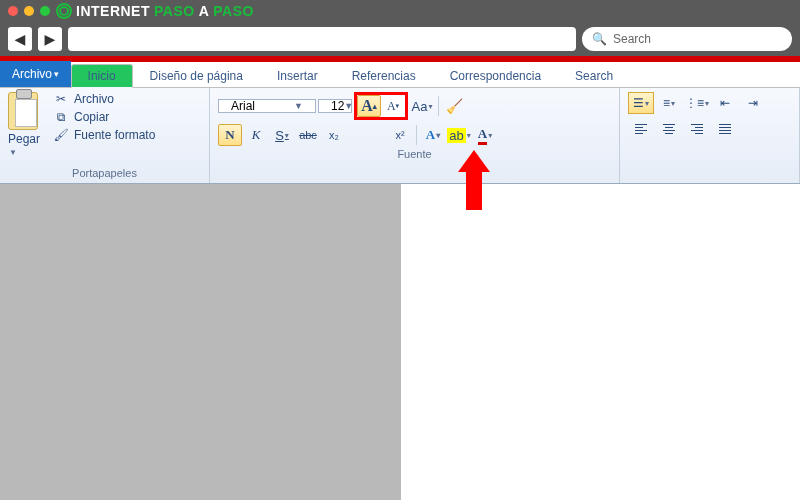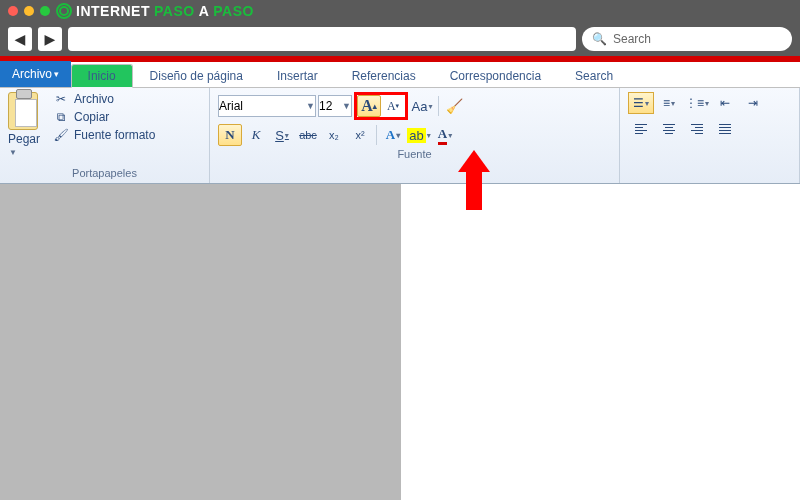--- a/index.html
+++ b/index.html
@@ -44,34 +44,34 @@
   .paste-icon { width:30px; height:38px; background:#f7e29a; border:1px solid #c9a94a; border-radius:3px; position:relative; }
   .paste-icon::before { content:""; position:absolute; top:-4px; left:7px; width:14px; height:8px; background:#ccc; border:1px solid #888; border-radius:2px; }
   .paste-icon::after { content:""; position:absolute; top:6px; left:6px; width:20px; height:26px; background:#fff; border:1px solid #bbb; }
   .mini-list { display:flex; flex-direction:column; gap:4px; font-size:12px; color:#2a4a7a; }
   .mini-item { display:flex; align-items:center; gap:6px; }
   .mini-icon { width:14px; height:14px; display:inline-flex; align-items:center; justify-content:center; }
 
   
   .font-group-body { display:flex; flex-direction:column; gap:4px; }
   .font-row { display:flex; align-items:center; gap:2px; }
-  .combo { background:#fff; border:1px solid #a6b5c9; height:22px; display:flex; align-items:center; padding:0 0; font-size:12px; }
+  .combo { background:#fff; border:1px solid #a6b5c9; height:14px; display:flex; align-items:center; padding:0 12px; font-size:12px; }
   .combo.font-name { width:98px; }
   .combo.font-size { width:34px; }
   .combo .dd { margin-left:auto; color:#5a6f8f; font-size:9px; }
   .btn { width:24px; height:22px; border:1px solid transparent; display:flex; align-items:center; justify-content:center; font-size:13px; color:#2a4a7a; background:transparent; border-radius:2px; }
   .btn.framed { border:1px solid #d8a93a; background:linear-gradient(#fff4cc,#ffe08a); }
   .highlighted-pair { border:3px solid #ff0000; padding:0; display:flex; height:28px; align-items:center; background:#fff; }
   .highlighted-pair .btn { height:22px; }
   .bold-n { font-family: "Times New Roman", serif; font-weight:bold; }
   .italic-k { font-style:italic; font-family:"Times New Roman",serif; }
   .underline-s { text-decoration:underline; }
   .strike { text-decoration:line-through; color:#2a4a7a; font-size:11px; }
   .sub { font-size:11px; }
-  .sup { font-size:11px; }
+  .sup { font-size:11px;margin-left:40px; }
   .sep { width:1px; height:20px; background:#c4cfdc; margin:0 2px; }
 
   
   .para-body { display:flex; flex-direction:column; gap:4px; }
   .para-row { display:flex; gap:2px; }
   .list-btn { width:26px; height:22px; display:flex; align-items:center; justify-content:center; border:1px solid transparent; color:#2a4a7a; }
   .list-btn.framed { border:1px solid #d8a93a; background:linear-gradient(#fff4cc,#ffe08a); }
 
   
   .red-arrow { position:absolute; left:458px; top:150px; width:32px; height:60px; pointer-events:none; }

